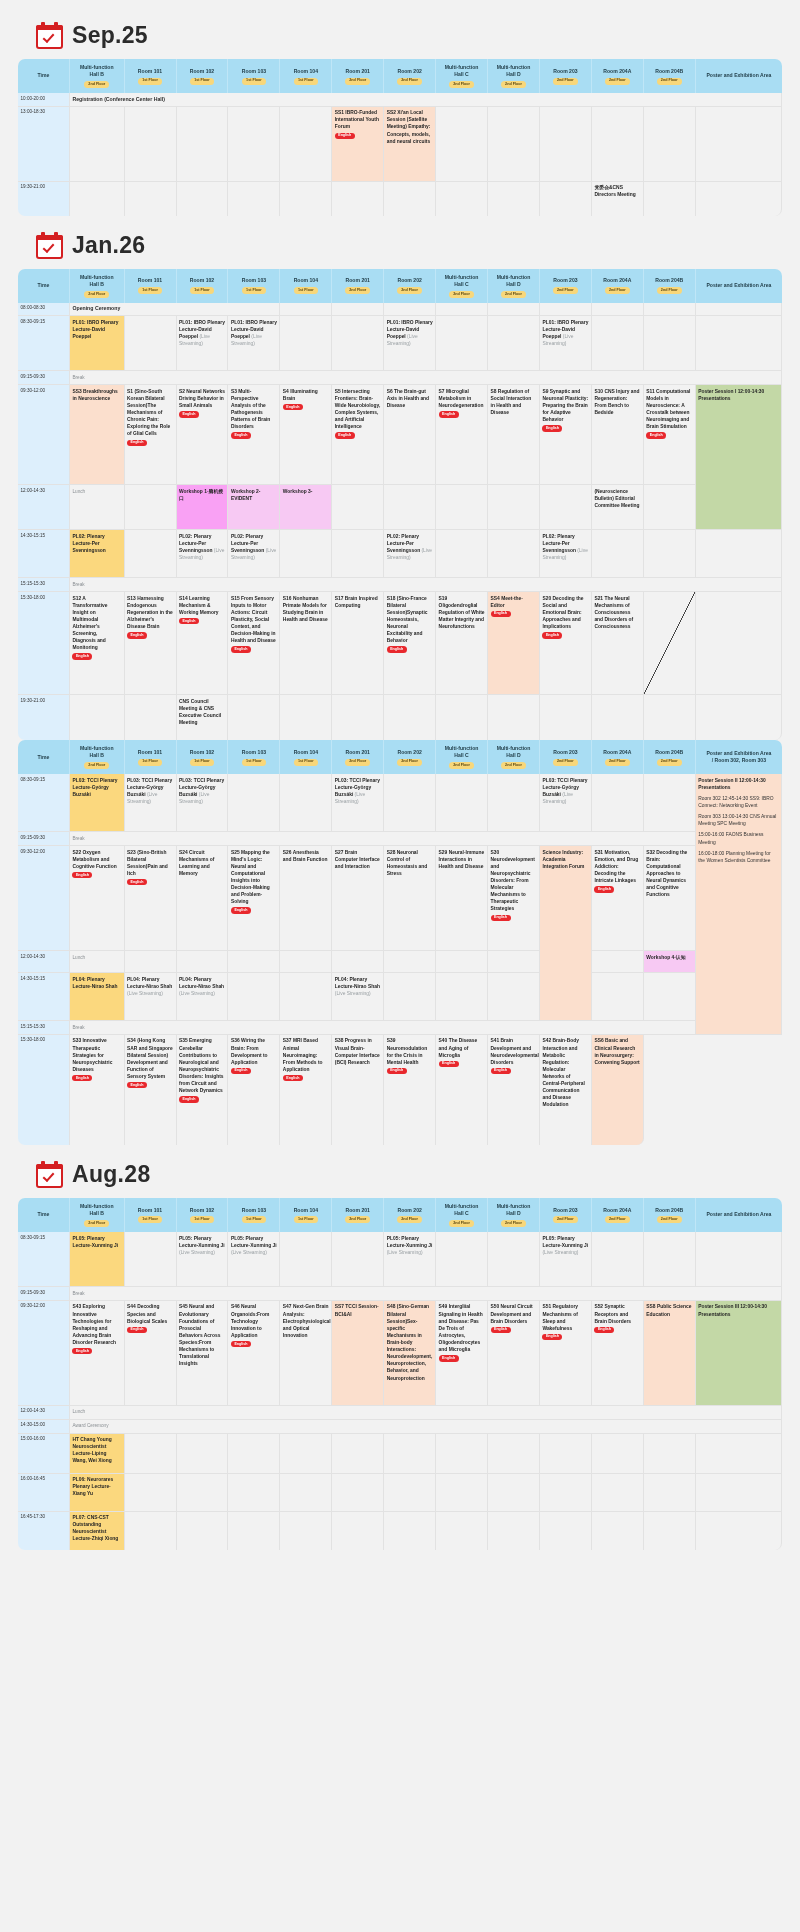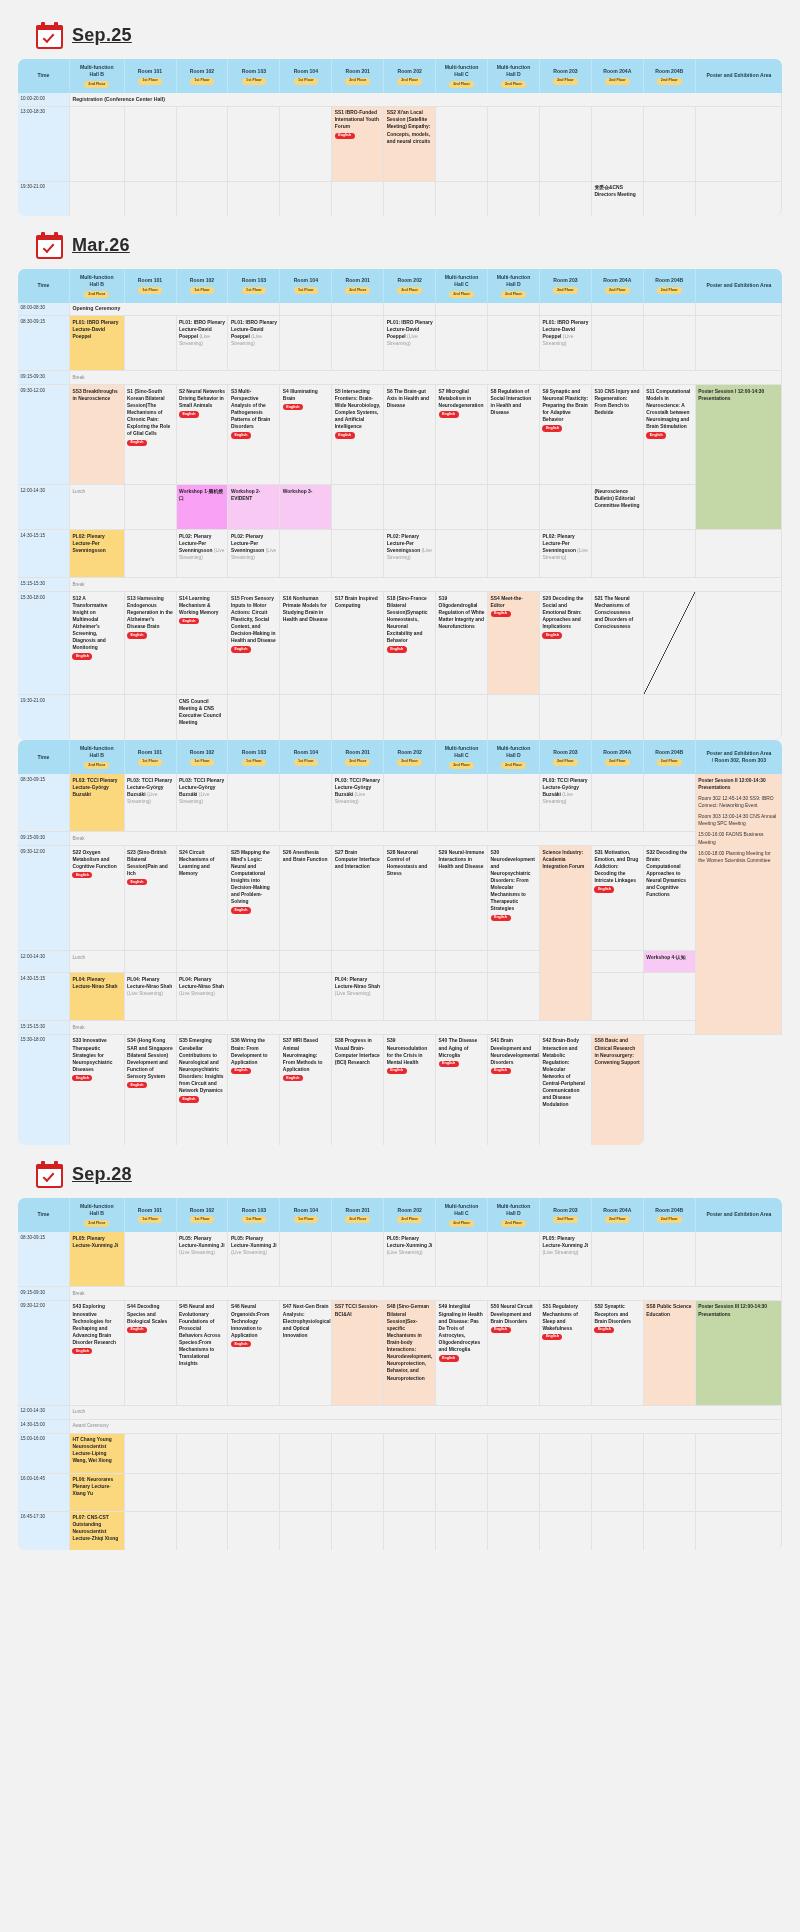--- a/index.html
+++ b/index.html
@@ -23,21 +23,21 @@
     border-radius: 2px 2px 0 0;
   }
   .cal-icon .peg { position: absolute; top: 0px; width: 4px; height: 6px; background: #d41f21; border-radius: 1px; }
   .cal-icon .peg.l { left: 5px; }
   .cal-icon .peg.r { right: 5px; }
   .cal-icon .check {
     position: absolute; left: 7px; top: 12px; width: 11px; height: 6px;
     border-left: 2.5px solid #d41f21; border-bottom: 2.5px solid #d41f21;
     transform: rotate(-48deg);
   }
-  .day-title { font-size: 18px; font-weight: bold; color: #2b2b2b; letter-spacing: .3px; text-decoration: underline; }
+  .day-title { font-size: 23px; font-weight: bold; color: #2b2b2b; letter-spacing: .3px; }
 
   
   table.sched {
     border-collapse: separate;
     border-spacing: 0;
     width: 100%;
     table-layout: fixed;
     background: #f2f2f2;
     font-size: 4.9px;
     line-height: 1.45;
@@ -187,21 +187,21 @@
       </tbody>
     </table>
     <div class="day-header">
       <span class="cal-icon">
         <span class="peg l"></span>
         <span class="peg r"></span>
         <span class="body"></span>
         <span class="top"></span>
         <span class="check"></span>
       </span>
-      <span class="day-title">Mar.26</span>
+      <span class="day-title">Jan.26</span>
     </div>
     <table class="sched">
       <colgroup>
         <col style="width:38px">
         <col style="width:40px">
         <col style="width:38px">
         <col style="width:38px">
         <col style="width:38px">
         <col style="width:38px">
         <col style="width:38px">
@@ -470,21 +470,21 @@
       </tbody>
     </table>
     <div class="day-header">
       <span class="cal-icon">
         <span class="peg l"></span>
         <span class="peg r"></span>
         <span class="body"></span>
         <span class="top"></span>
         <span class="check"></span>
       </span>
-      <span class="day-title">Sep.28</span>
+      <span class="day-title">Aug.28</span>
     </div>
     <table class="sched">
       <colgroup>
         <col style="width:38px">
         <col style="width:40px">
         <col style="width:38px">
         <col style="width:38px">
         <col style="width:38px">
         <col style="width:38px">
         <col style="width:38px">

